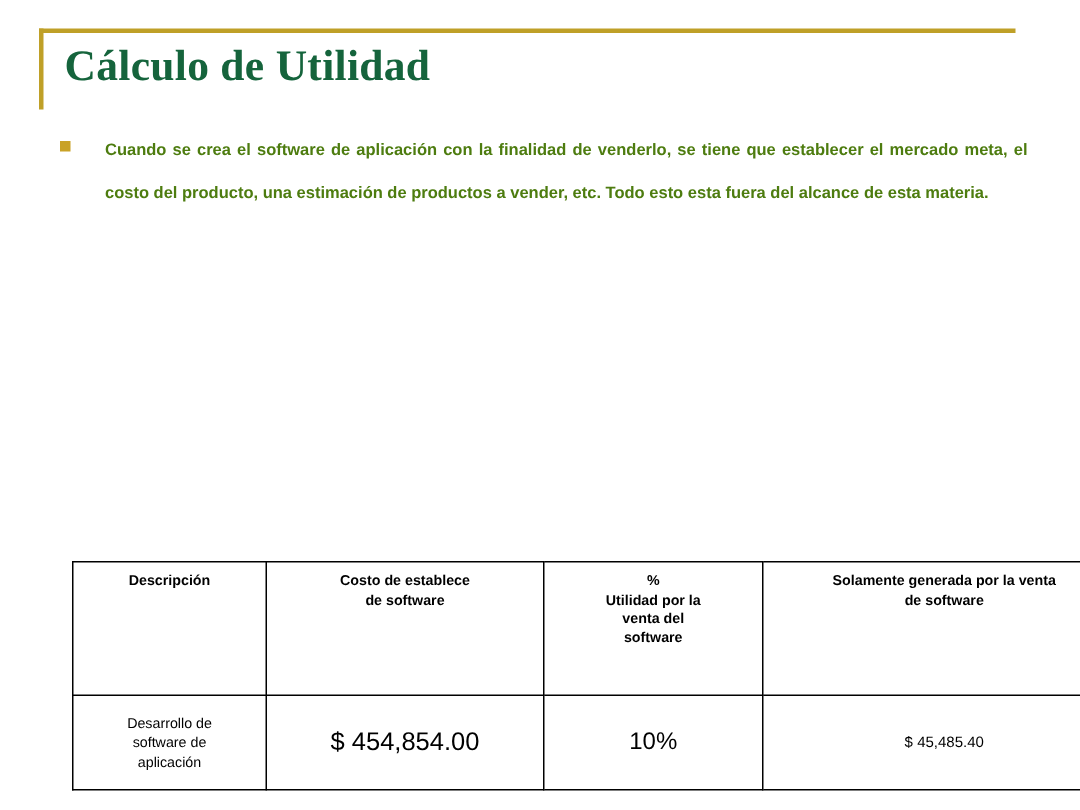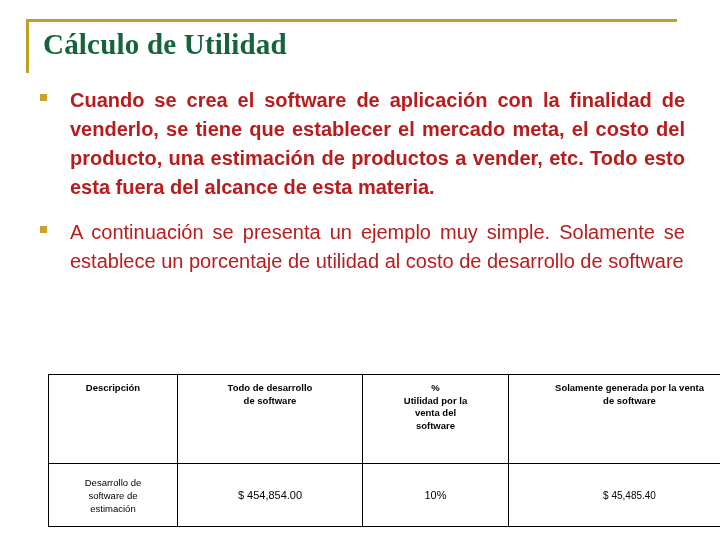--- a/index.html
+++ b/index.html
@@ -65,23 +65,23 @@
     left: 0px;
     top: 8px;
     width: 7px;
     height: 7px;
     background: #c9a227;
   }
   .bullet-text {
     display: block;
     text-align: justify;
     text-justify: inter-word;
-    font-size: 20px;
+    font-size: 11px;
     line-height: 29px;
-    color: #b91c1c;
+    color: #4d7c0f;
   }
   .bullet-text.bold { font-weight: bold; }
   .bullet-row.b1 { margin-bottom: 16px; }
   .bullet-row.b2 { margin-bottom: 16px; }
   .bullet-row.b3 { margin-bottom: 0; }
 
   
   .data-table {
     position: absolute;
     left: 48px;
@@ -108,24 +108,24 @@
   .data-table tbody td {
     vertical-align: middle;
     height: 56px;
     font-weight: normal;
   }
   .cell-desc {
     font-size: 9.5px;
     line-height: 13px;
   }
   .cell-cost {
-    font-size: 11px;
+    font-size: 17px;
   }
   .cell-pct {
-    font-size: 11px;
+    font-size: 16px;
   }
   .cell-profit {
     font-size: 10px;
     font-weight: bold;
   }
   .hdr-line { display: block; }
 </style>
 </head>
 <body>
 
@@ -135,56 +135,52 @@
 
   <div class="slide-title">Cálculo de Utilidad</div>
 
   <div class="body">
 
     <div class="bullet-row b1">
       <span class="bullet-marker"></span>
       <span class="bullet-text bold">Cuando se crea el software de aplicación con la finalidad de venderlo, se tiene que establecer el mercado meta, el costo del producto, una estimación de productos a vender, etc.  Todo esto esta fuera del alcance de esta materia.</span>
     </div>
 
-    <div class="bullet-row b2">
-      <span class="bullet-marker"></span>
-      <span class="bullet-text">A continuación se presenta un ejemplo muy simple. Solamente se establece un porcentaje de utilidad al costo de desarrollo de software</span>
-    </div>
 
 
   </div>
 
   <table class="data-table">
     <thead>
       <tr>
         <th style="width:112px">
           <span class="hdr-line">Descripción</span>
         </th>
         <th style="width:168px">
-          <span class="hdr-line">Todo de desarrollo</span>
+          <span class="hdr-line">Costo de establece</span>
           <span class="hdr-line">de software</span>
         </th>
         <th style="width:129px">
           <span class="hdr-line">%</span>
           <span class="hdr-line">Utilidad por la</span>
           <span class="hdr-line">venta del</span>
           <span class="hdr-line">software</span>
         </th>
         <th style="width:225px">
           <span class="hdr-line">Solamente generada por la venta</span>
           <span class="hdr-line">de software</span>
         </th>
       </tr>
     </thead>
     <tbody>
       <tr>
         <td class="cell-desc">
           <span class="hdr-line">Desarrollo de</span>
           <span class="hdr-line">software de</span>
-          <span class="hdr-line">estimación</span>
+          <span class="hdr-line">aplicación</span>
         </td>
         <td class="cell-cost">$ 454,854.00</td>
         <td class="cell-pct">10%</td>
         <td class="cell-profit">$ 45,485.40</td>
       </tr>
     </tbody>
   </table>
 
 </div>
 

